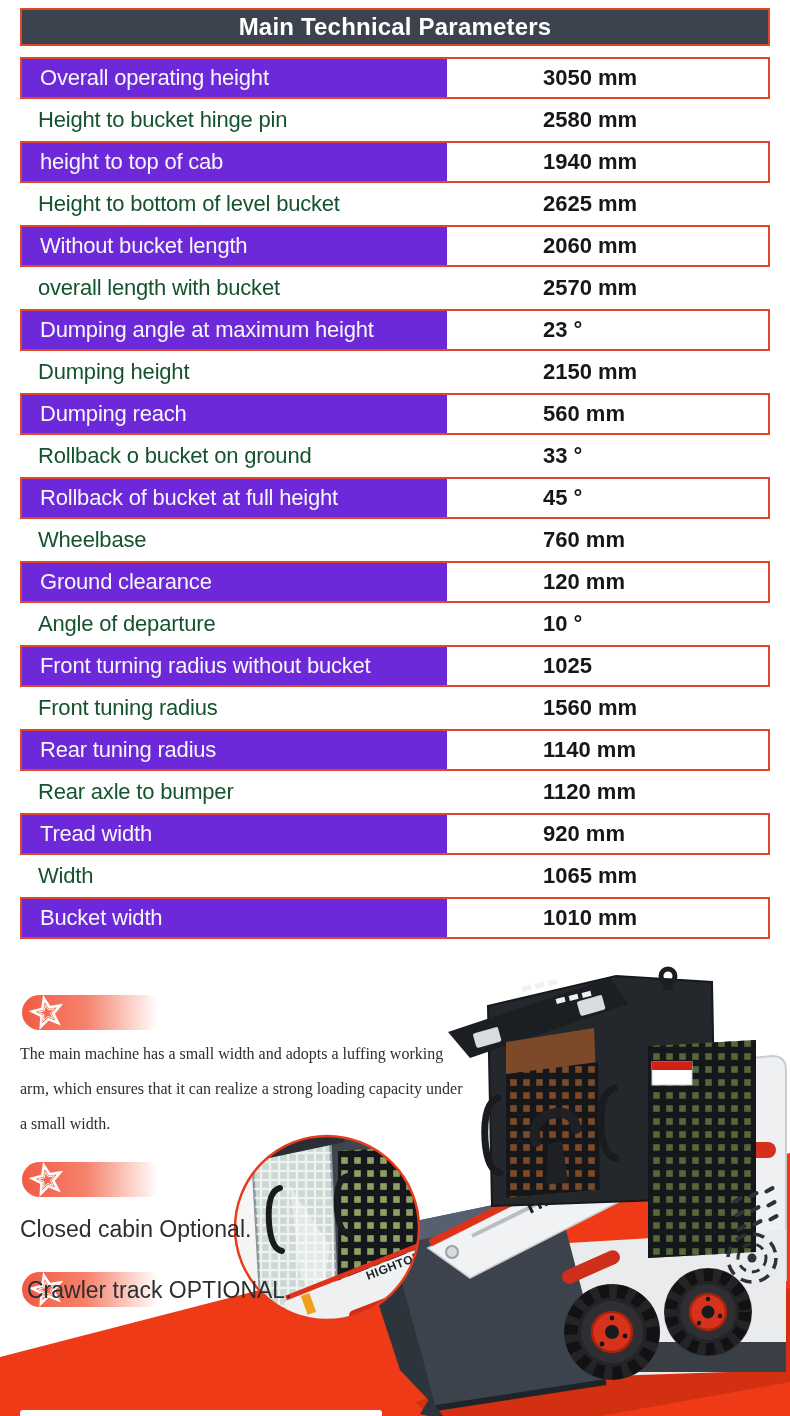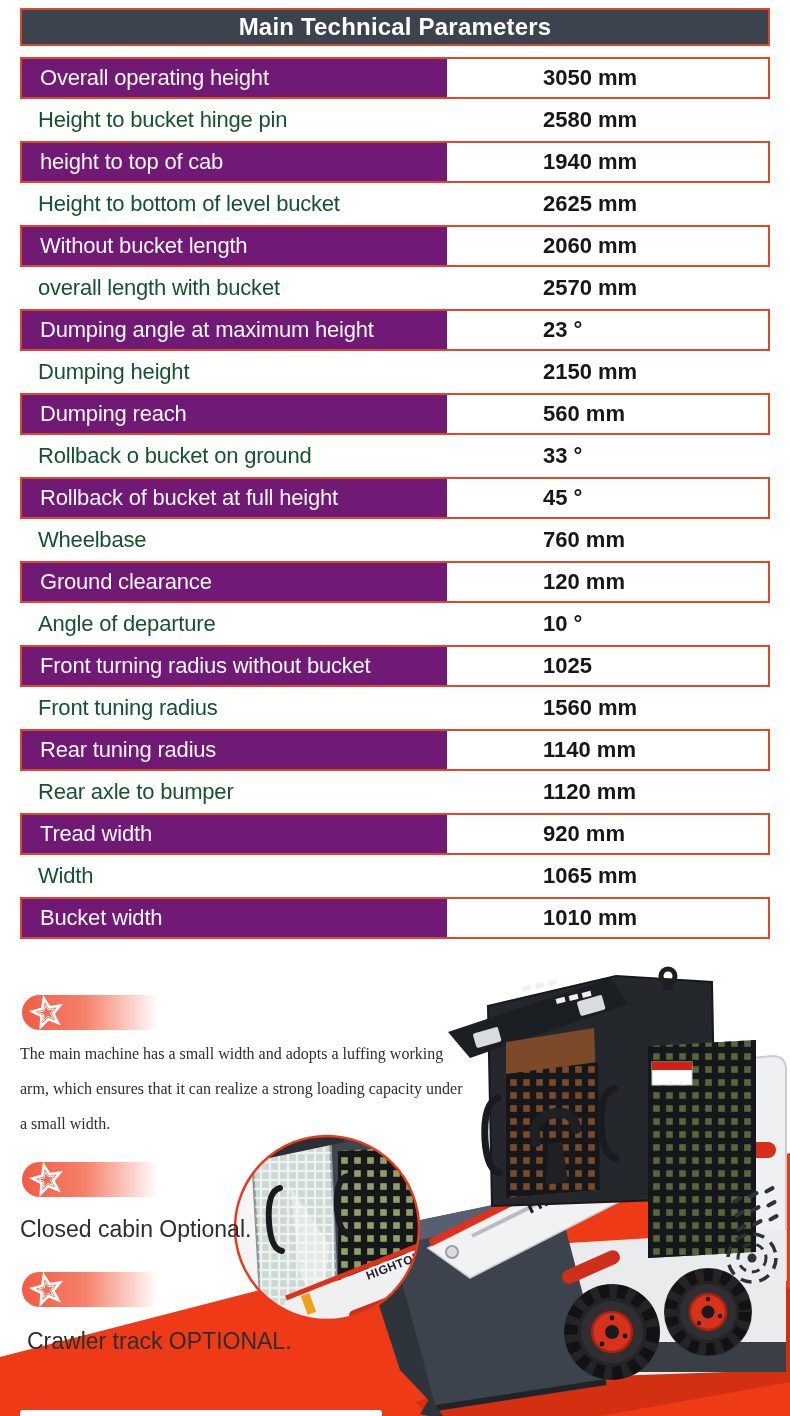--- a/index.html
+++ b/index.html
@@ -8,21 +8,21 @@
 
   
   .title-bar{position:absolute;left:20px;top:8px;width:750px;height:38px;box-sizing:border-box;
     background:#3c424e;border:2px solid #e04729;display:flex;align-items:center;justify-content:center;}
   .title-bar span{color:#fff;font-size:24px;font-weight:bold;letter-spacing:.2px;}
   .rows{position:absolute;left:20px;top:57px;width:750px;}
   .row{height:42px;box-sizing:border-box;display:flex;align-items:stretch;background:#fff;}
   .row.dark{border:2px solid #e04729;}
   .cell-label{display:flex;align-items:center;padding-left:18px;box-sizing:border-box;
     font-size:22px;letter-spacing:-.2px;}
-  .row.dark .cell-label{width:425px;background:#701a75;color:#f6f7f8;}
+  .row.dark .cell-label{width:425px;background:#6d28d9;color:#f6f7f8;}
   .row.light .cell-label{width:427px;color:#14532d;}
   .cell-value{flex:1;display:flex;align-items:center;padding-left:96px;
     font-size:22px;font-weight:bold;color:#16171a;border-radius:14px;}
 
   
   .decor{position:absolute;left:0;top:946px;width:790px;height:470px;}
   .pill{position:absolute;width:142px;height:35px;border-radius:18px;
     background:linear-gradient(90deg,#f25a43 0%,#f6826c 45%,rgba(246,130,108,0) 96%);
     display:flex;align-items:center;}
   .pill svg{margin-left:7px;}
@@ -298,16 +298,16 @@
   <div class="feature-text cap" style="left:20px;top:1196px;margin-top:20px;">Closed cabin Optional.</div>
 
   <div class="pill" style="left:22px;top:1272px;">
     <svg width="36" height="36" viewBox="-18 -18 36 36">
       <g transform="rotate(-12)" fill="none" stroke="#fff">
         <path stroke-width="2.6" d="M0,-15 L3.7,-5.1 L14.27,-4.64 L5.99,1.95 L8.82,12.14 L0,6.3 L-8.82,12.14 L-5.99,1.95 L-14.27,-4.64 L-3.7,-5.1 Z"></path>
         <path stroke-width="1.6" transform="scale(0.55)" d="M0,-15 L3.7,-5.1 L14.27,-4.64 L5.99,1.95 L8.82,12.14 L0,6.3 L-8.82,12.14 L-5.99,1.95 L-14.27,-4.64 L-3.7,-5.1 Z"></path>
       </g>
     </svg>
   </div>
-  <div class="feature-text cap" style="left:27px;top:1328px;text-align:center;">Crawler track OPTIONAL.</div>
+  <div class="feature-text cap" style="left:27px;top:1277px;text-align:center;">Crawler track OPTIONAL.</div>
 
   <div class="bottom-strip"></div>
 </div>
 
 </body></html>

